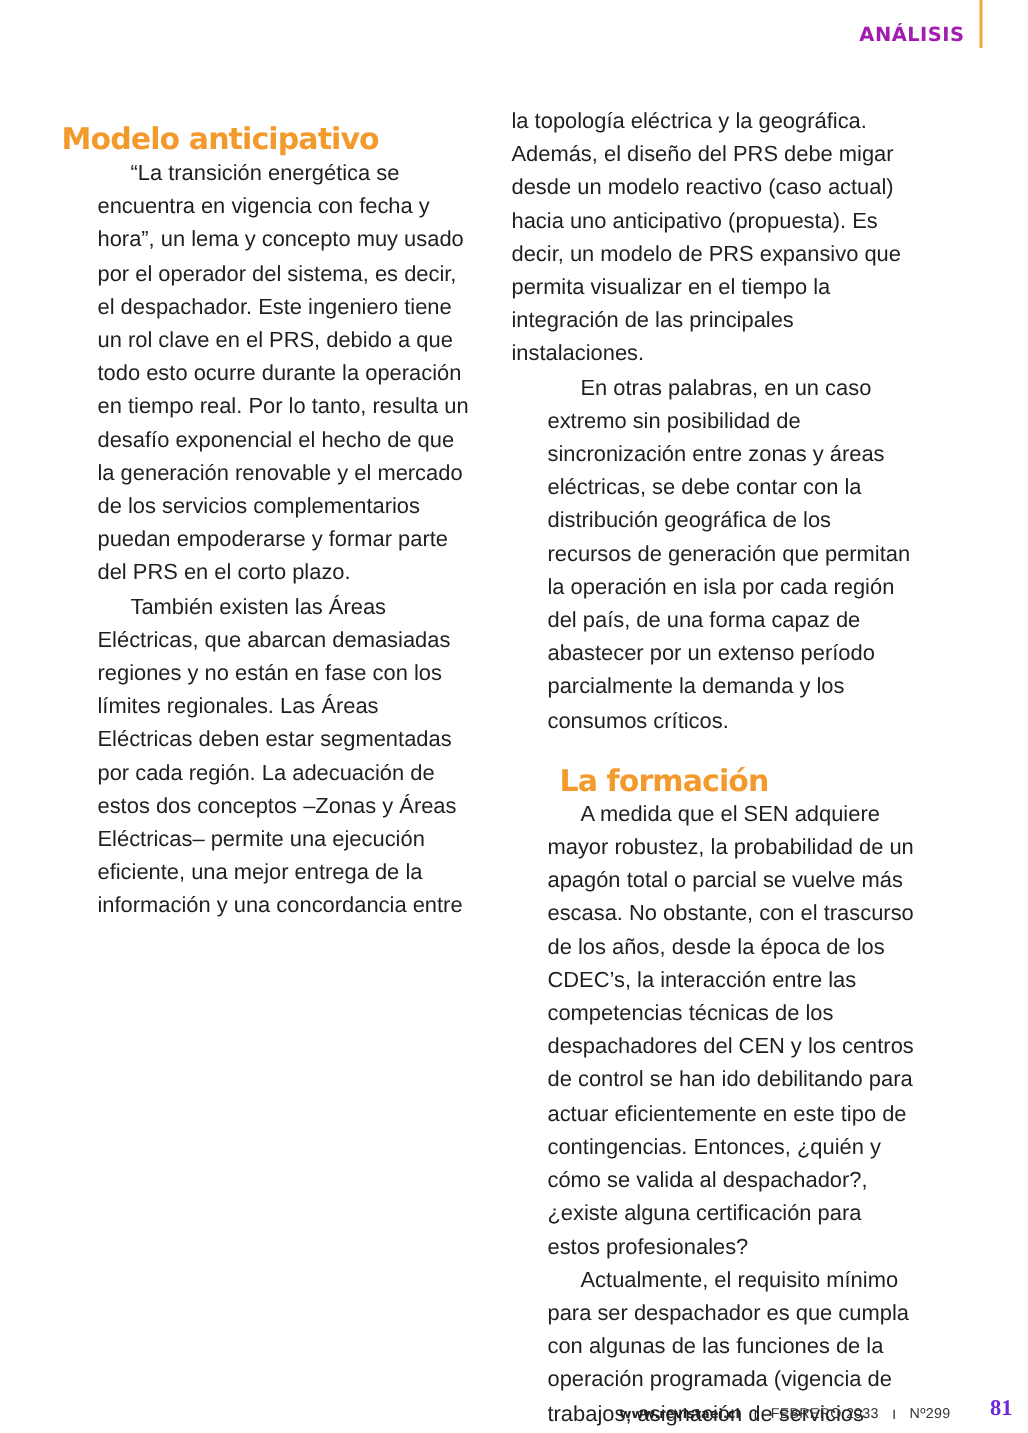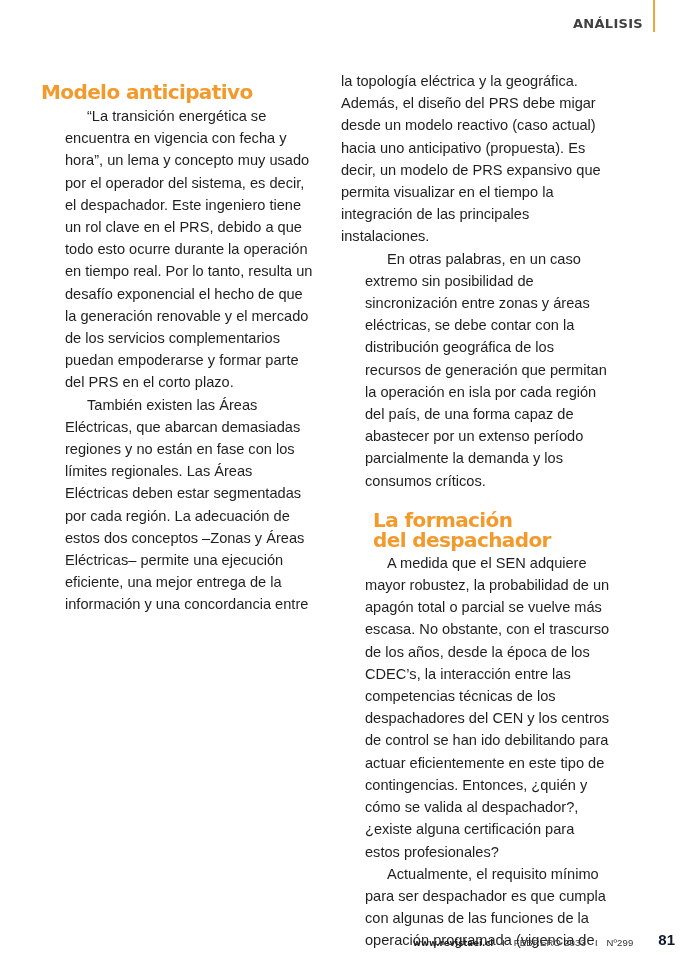--- a/index.html
+++ b/index.html
@@ -3,21 +3,21 @@
 <meta charset="utf-8">
 <style>
   html, body { margin:0; padding:0; }
   body {
     width:685px; height:955px; background:#ffffff; position:relative; overflow:hidden;
     font-family:"Liberation Sans", sans-serif; color:#1d1d1b;
   }
   .section-tag {
     position:absolute; top:16px; right:42px;
     font-family:"DejaVu Sans", sans-serif; font-weight:bold; font-size:13px; letter-spacing:0.3px;
-    color:#404040;
+    color:#a21caf;
     text-align:center;
   }
   .tag-rule {
     position:absolute; top:0; left:653px; width:1.5px; height:32px; background:#f0a73a;
   }
   .col {
     position:absolute; top:70px; width:272px;
     font-size:14.6px; line-height:22.2px; color:#1f1f1f;
   }
   .col.left { left:41px; }
@@ -32,41 +32,40 @@
   .col.left h2 { margin-top:12px; margin-bottom:3px; }
   .col.right h2 { margin-top:18px; margin-bottom:2px;margin-left:32px; }
   .footer {
     position:absolute; top:928px; left:413px; right:10px; height:20px;
     display:flex; align-items:flex-end; font-size:9.5px; color:#222;
   }
   .footer .site { font-family:"DejaVu Sans", sans-serif; font-weight:bold; font-size:8.6px; }
   .footer .sep { margin:0 9px; font-size:9px; }
   .footer .date, .footer .issue { font-size:9.5px; color:#333; letter-spacing:0.2px; }
   .footer .page {
-    margin-left:auto; font-family:Liberation Sans, sans-serif; font-weight:bold; font-size:15px; color:#0f172a;
+    margin-left:auto; font-family:Liberation Serif, serif; font-weight:bold; font-size:15px; color:#6d28d9;
   }
 </style>
 </head>
 <body>
 
 <div class="tag-rule"></div>
 <div class="section-tag">ANÁLISIS</div>
 
 <div class="col left">
   <h2>Modelo anticipativo</h2>
   <p class="indent">“La transición energética se encuentra en vigencia con fecha y hora”, un lema y concepto muy usado por el operador del sistema, es decir, el despachador. Este ingeniero tiene un rol clave en el PRS, debido a que todo esto ocurre durante la operación en tiempo real. Por lo tanto, resulta un desafío exponencial el hecho de que la generación renovable y el mercado de los servicios complementarios puedan empoderarse y formar parte del PRS en el corto plazo.</p>
   <p class="indent">También existen las Áreas Eléctricas, que abarcan demasiadas regiones y no están en fase con los límites regionales. Las Áreas Eléctricas deben estar segmentadas por cada región. La adecuación de estos dos conceptos –Zonas y Áreas Eléctricas– permite una ejecución eficiente, una mejor entrega de la información y una concordancia entre</p>
 </div>
 
 <div class="col right">
   <p>la topología eléctrica y la geográfica. Además, el diseño del PRS debe migar desde un modelo reactivo (caso actual) hacia uno anticipativo (propuesta). Es decir, un modelo de PRS expansivo que permita visualizar en el tiempo la integración de las principales instalaciones.</p>
   <p class="indent">En otras palabras, en un caso extremo sin posibilidad de sincronización entre zonas y áreas eléctricas, se debe contar con la distribución geográfica de los recursos de generación que permitan la operación en isla por cada región del país, de una forma capaz de abastecer por un extenso período parcialmente la demanda y los consumos críticos.</p>
   <h2>
     <span>La formación</span><br>
-    <span>del despachador</span>
   </h2>
   <p class="indent">A medida que el SEN adquiere mayor robustez, la probabilidad de un apagón total o parcial se vuelve más escasa. No obstante, con el trascurso de los años, desde la época de los CDEC’s, la interacción entre las competencias técnicas de los despachadores del CEN y los centros de control se han ido debilitando para actuar eficientemente en este tipo de contingencias. Entonces, ¿quién y cómo se valida al despachador?, ¿existe alguna certificación para estos profesionales?</p>
   <p class="indent">Actualmente, el requisito mínimo para ser despachador es que cumpla con algunas de las funciones de la operación programada (vigencia de trabajos, asignación de servicios complementarios, y despacho y retiros de centrales</p>
 </div>
 
 <div class="footer">
   <span class="site">www.revistaei.cl</span>
   <span class="sep">I</span>
   <span class="date">FEBRERO 2033</span>
   <span class="sep">I</span>

